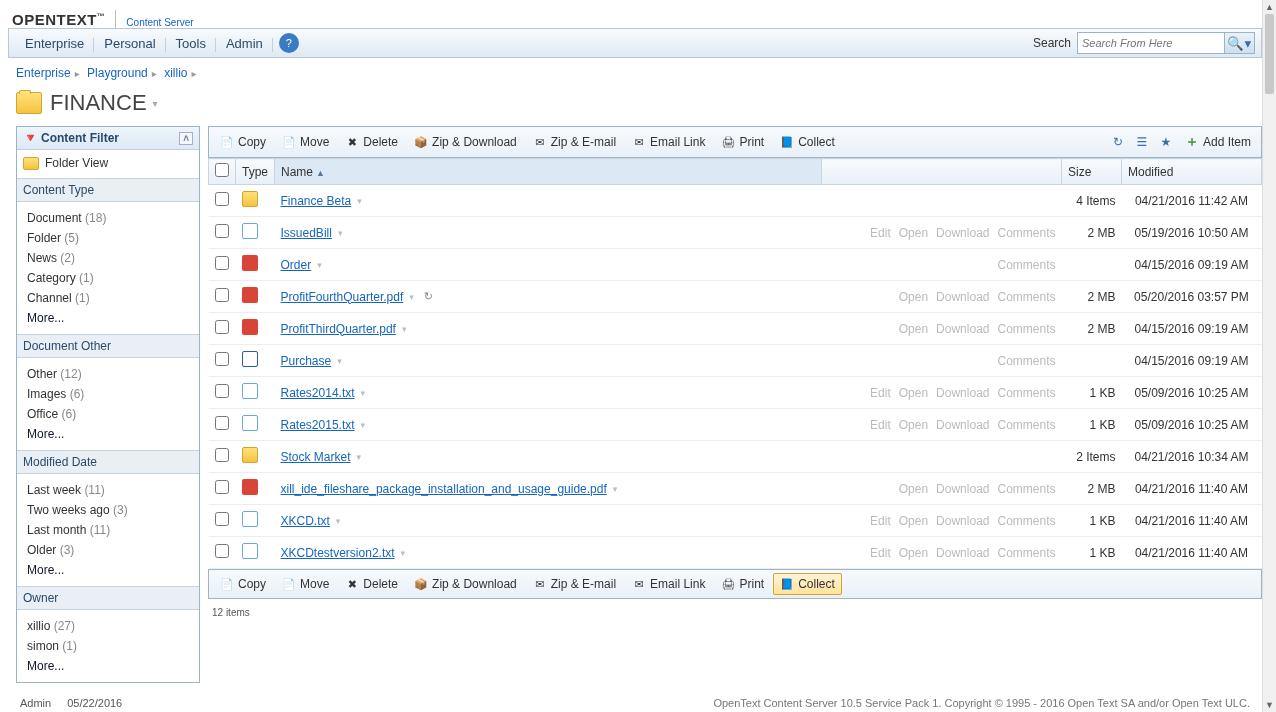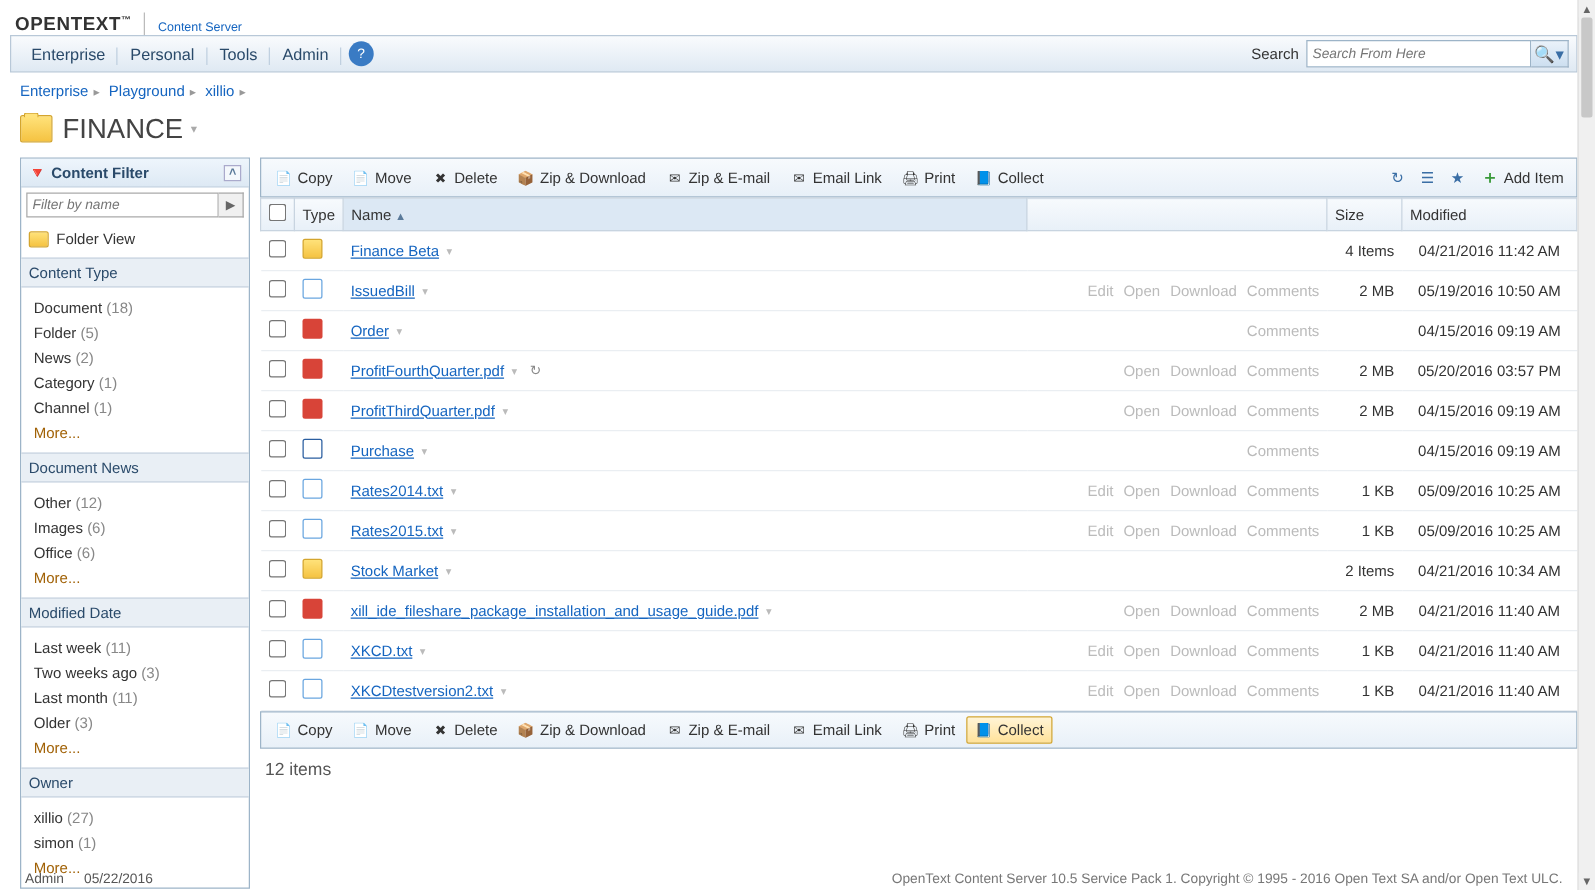--- a/index.html
+++ b/index.html
@@ -13,21 +13,21 @@
 .brand-divider { width: 1px; height: 18px; background: #bbb; margin: 0 10px; }
 .app-name { color: #1565c0; font-size: 10px; }
 
 
 .navbar { height: 30px; background: linear-gradient(#f9fbfd, #dfe9f3); border: 1px solid #b8c8d8; display: flex; align-items: center; padding: 0 6px; }
 .nav-item { padding: 0 10px; color: #2a4a6a; font-size: 13px; cursor: pointer; position:relative; }
 .nav-item:not(:last-of-type)::after{content:'';position:absolute;right:0;top:2px;height:14px;width:1px;background:#c0d0e0;}
 .nav-help { width: 20px; height: 20px; border-radius: 50%; background: #3a7bc4; color: #fff; display: inline-flex; align-items: center; justify-content: center; font-size: 11px; margin-left: 6px; cursor: pointer; }
 .nav-spacer { flex: 1; }
 .search-label { font-size: 12px; color: #333; margin-right: 6px; }
-.search-box { width: 180px; height: 22px; border: 1px solid #9db4c8; background: #fff; padding: 0 4px; font-size: 11px; font-style: italic; color: #888; }
+.search-box { width: 148px; height: 22px; border: 1px solid #9db4c8; background: #fff; padding: 0 4px; font-size: 11px; font-style: italic; color: #888; }
 .search-btn { width: 30px; height: 22px; background: linear-gradient(#eaf2fa,#cddff0); border: 1px solid #9db4c8; border-left: none; cursor: pointer; display:inline-flex;align-items:center;justify-content:center;color:#3a6ea5;}
 
 
 .breadcrumb { padding: 8px 8px 4px; font-size: 12px; color: #666; }
 .breadcrumb a { color: #1565c0; text-decoration: none; }
 .crumb-sep { color: #999; padding: 0 4px; font-size:10px;}
 
 
 .page-title-row { display: flex; align-items: center; padding: 6px 8px 10px; }
 .folder-big { width: 26px; height: 22px; background: linear-gradient(#ffe27a,#f5c342); border-radius: 2px; position: relative; margin-right: 8px; border:1px solid #d4a52e;}
@@ -47,21 +47,21 @@
 .filter-input-row { padding: 4px; display: flex; }
 .filter-input { flex: 1; height: 20px; border: 1px solid #aaa; padding: 0 4px; font-size: 11px; font-style: italic; color: #888; }
 .filter-go { width: 20px; height: 20px; border: 1px solid #aaa; border-left: none; background: #f0f0f0; cursor: pointer; display:flex;align-items:center;justify-content:center;font-size:10px;color:#666;}
 .folder-view-row { padding: 6px 6px 8px; display: flex; align-items: center; font-size: 12px; color: #333; }
 .folder-small { width: 16px; height: 13px; background: linear-gradient(#ffe27a,#f5c342); border-radius: 2px; margin-right: 6px; border:1px solid #d4a52e;}
 
 .section-header { background: #e9eff5; padding: 4px 6px; font-size: 12px; color: #2a4a6a; border-top: 1px solid #c8d4e0; border-bottom: 1px solid #c8d4e0;}
 .section-body { padding: 6px 10px; }
 .facet-item { font-size: 12px; padding: 3px 0; color: #333; cursor: pointer; }
 .facet-count { color: #888; }
-.more-link { font-size: 12px; color: #a16207; padding: 3px 0; cursor: pointer; }
+.more-link { font-size: 12px; color: #0f172a; padding: 3px 0; cursor: pointer; }
 
 
 .content { flex: 1; }
 .toolbar { border: 1px solid #9db4c8; background: linear-gradient(#f7fafd,#e8f0f8); padding: 3px 4px; display: flex; align-items: center; gap: 2px; }
 .tb-btn { display: inline-flex; align-items: center; padding: 3px 6px; font-size: 12px; color: #333; cursor: pointer; border: 1px solid transparent; border-radius: 2px; }
 .tb-btn.active { background: linear-gradient(#fff4d6,#ffe29a); border-color: #d4a52e;}
 .tb-icon { width: 14px; height: 14px; margin-right: 4px; display: inline-flex; align-items: center; justify-content: center; font-size: 11px; }
 .tb-spacer { flex: 1; }
 .tb-iconbtn { width: 22px; height: 20px; display: inline-flex; align-items: center; justify-content: center; cursor: pointer; color: #3a6ea5; border:1px solid transparent;}
 .add-item-btn { display: inline-flex; align-items: center; padding: 3px 6px; font-size: 12px; color: #333; cursor: pointer; }
@@ -86,21 +86,21 @@
 
 
 .ico { width: 16px; height: 16px; display: inline-flex; align-items: center; justify-content: center; font-size: 10px; border-radius: 2px; }
 .ico-folder { background: linear-gradient(#ffe27a,#f5c342); border:1px solid #d4a52e;}
 .ico-doc { background: #fff; border: 1px solid #6aa6e0; color:#6aa6e0;}
 .ico-pdf { background: #d84438; color: #fff; font-size:8px;}
 .ico-word { background: #fff; border: 1px solid #2a5ea0; color:#2a5ea0;}
 
 .sort-arrow{font-size:9px;color:#5a7a9a;margin-left:3px;}
 
-.item-count { padding: 8px 4px; font-size: 14px; color: #555; }
+.item-count { padding: 8px 4px; font-size: 10px; color: #555; }
 
 
 .footer { position: absolute; bottom: 0; left: 8px; right: 14px; height: 18px; display: flex; align-items: center; font-size: 11px; color: #555; padding: 0 12px; }
 .footer-spacer { flex: 1; }
 .footer-right { color: #777; }
 
 
 .scrollbar-strip{position:absolute;right:0;top:0;width:14px;height:712px;background:#f0f0f0;border-left:1px solid #ddd;}
 .scrollbar-strip .thumb{position:absolute;top:14px;left:2px;right:2px;height:80px;background:#c8c8c8;border-radius:2px;}
 .scrollbar-strip .arrow{position:absolute;left:0;right:0;height:14px;background:#f0f0f0;display:flex;align-items:center;justify-content:center;font-size:9px;color:#666;}
@@ -144,40 +144,36 @@
 
   <div class="main">
 
     <div class="sidebar">
       <div class="panel">
         <div class="panel-header">
           <span class="filter-icon">🔻</span>
           <span>Content Filter</span>
           <span class="collapse-icon">˄</span>
         </div>
-        <div class="filter-input-row">
-          <input class="filter-input" placeholder="Filter by name" style="">
-          <button class="filter-go">▶</button>
-        </div>
         <div class="folder-view-row">
           <div class="folder-small"></div>
           <span>Folder View</span>
         </div>
 
         <div id="facet-sections">
             <div class="section-header">Content Type</div>
             <div class="section-body">
               <div class="facet-item"><span>Document</span> <span class="facet-count">(18)</span></div>
               <div class="facet-item"><span>Folder</span> <span class="facet-count">(5)</span></div>
               <div class="facet-item"><span>News</span> <span class="facet-count">(2)</span></div>
               <div class="facet-item"><span>Category</span> <span class="facet-count">(1)</span></div>
               <div class="facet-item"><span>Channel</span> <span class="facet-count">(1)</span></div>
               <div class="more-link">More...</div>
             </div>
-            <div class="section-header">Document News</div>
+            <div class="section-header">Document Other</div>
             <div class="section-body">
               <div class="facet-item"><span>Other</span> <span class="facet-count">(12)</span></div>
               <div class="facet-item"><span>Images</span> <span class="facet-count">(6)</span></div>
               <div class="facet-item"><span>Office</span> <span class="facet-count">(6)</span></div>
               <div class="more-link">More...</div>
             </div>
             <div class="section-header">Modified Date</div>
             <div class="section-body">
               <div class="facet-item"><span>Last week</span> <span class="facet-count">(11)</span></div>
               <div class="facet-item"><span>Two weeks ago</span> <span class="facet-count">(3)</span></div>

